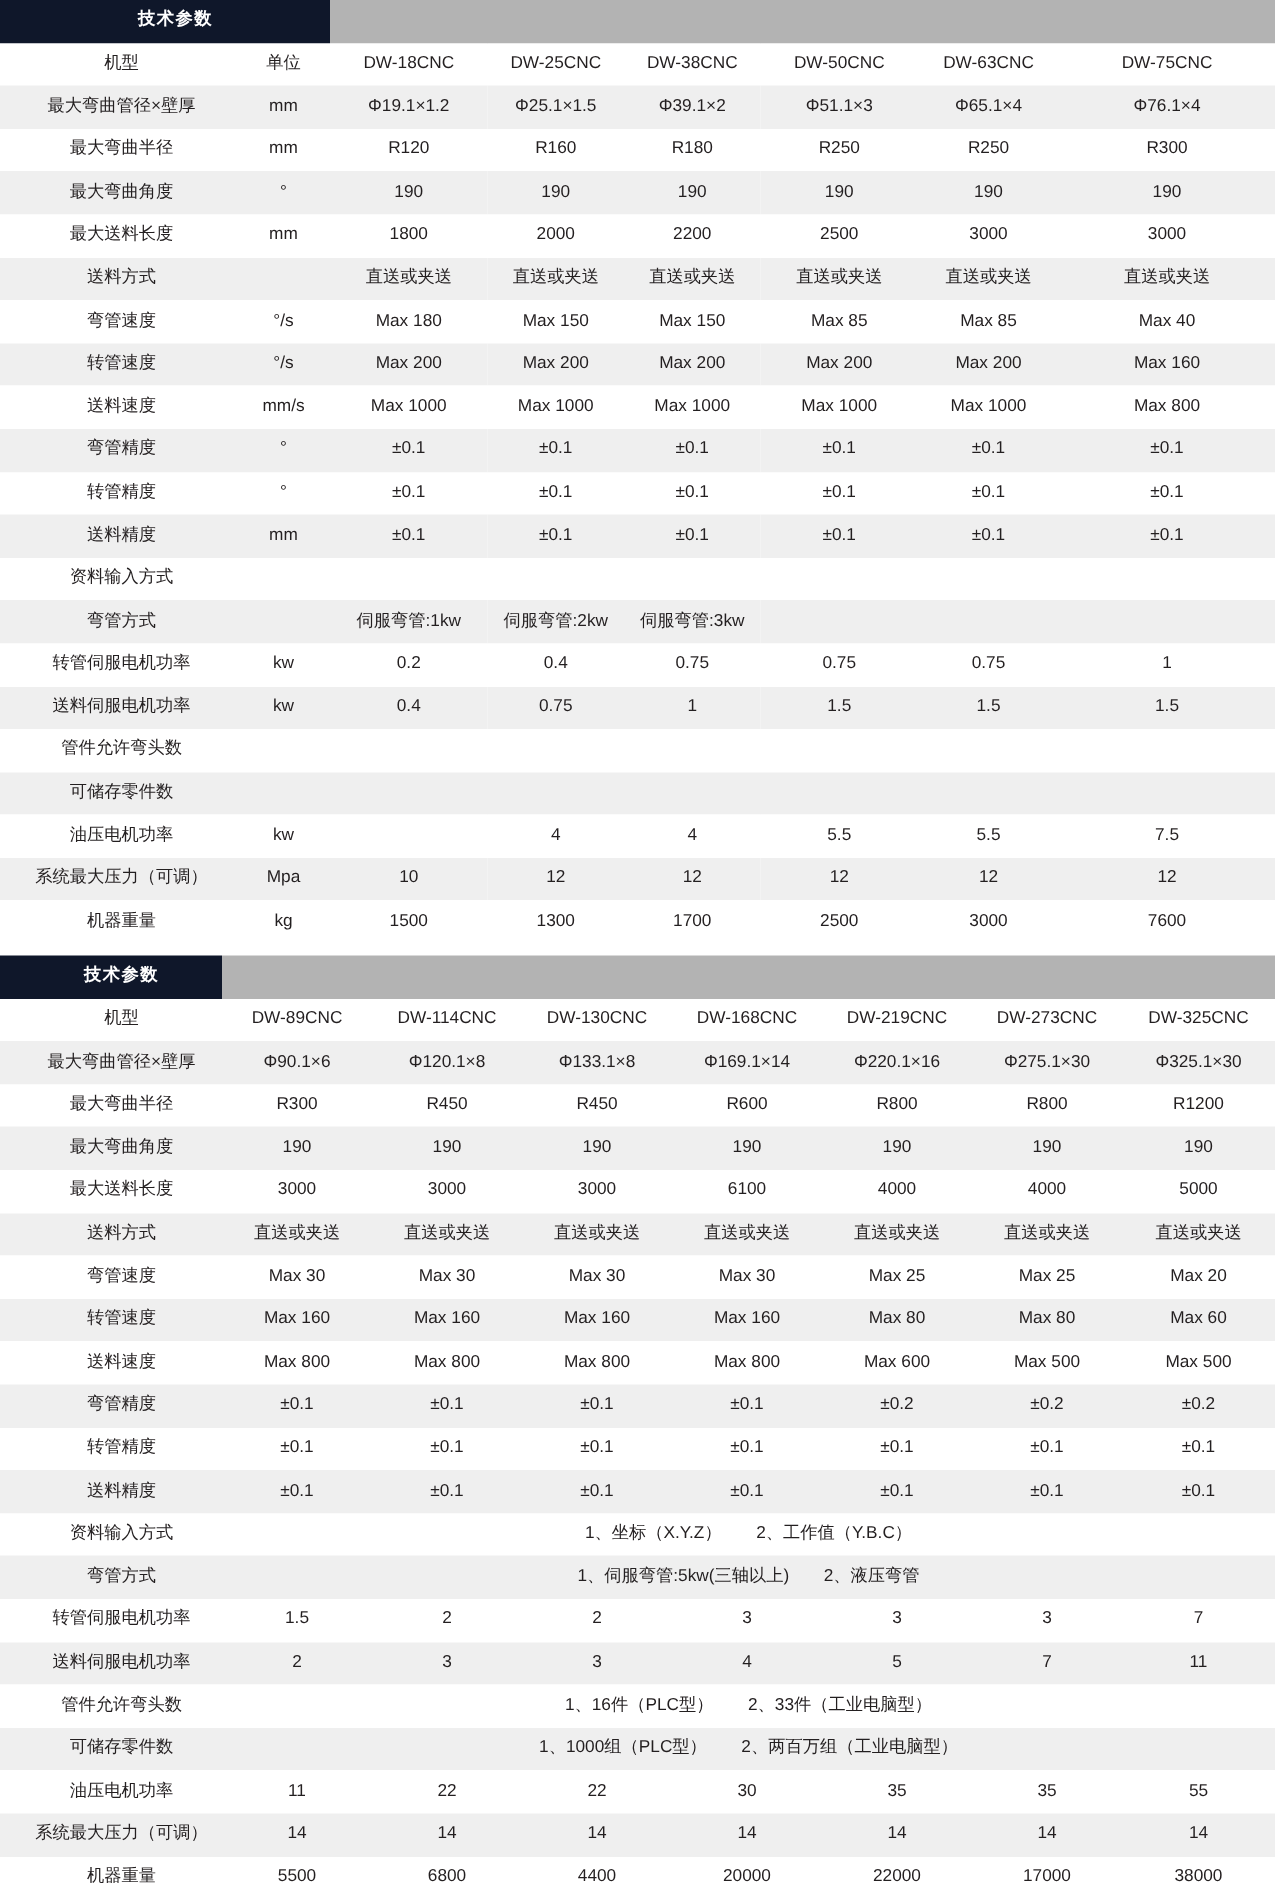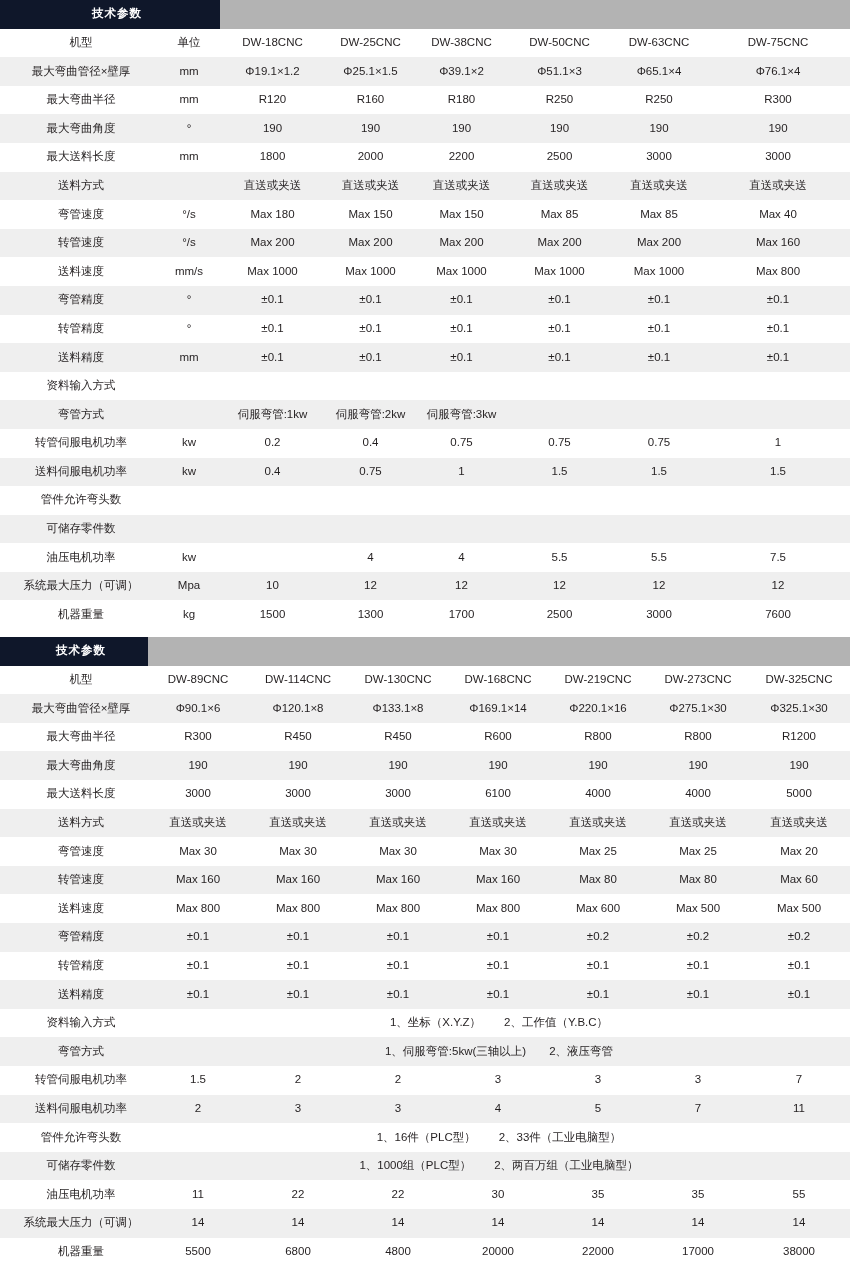--- a/index.html
+++ b/index.html
@@ -522,21 +522,21 @@
         <td>14</td>
         <td>14</td>
         <td>14</td>
         <td>14</td>
       </tr>
 
       <tr class="even">
         <td class="label">机器重量</td>
         <td>5500</td>
         <td>6800</td>
-        <td>4800</td>
+        <td>4400</td>
         <td>20000</td>
         <td>22000</td>
         <td>17000</td>
         <td>38000</td>
       </tr>
     </tbody>
   </table>
 
 </div>
 

